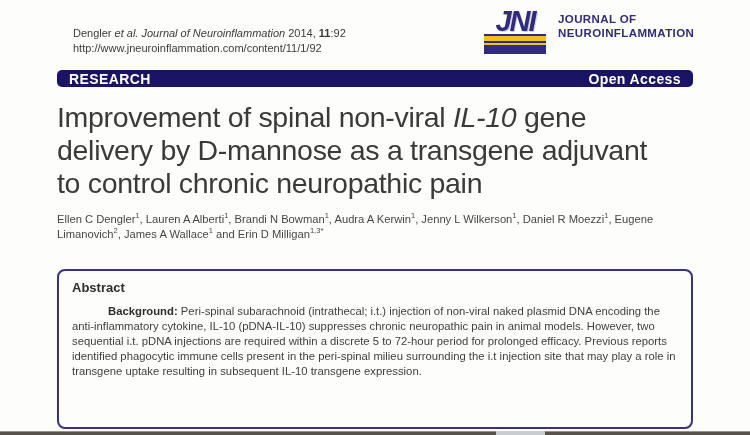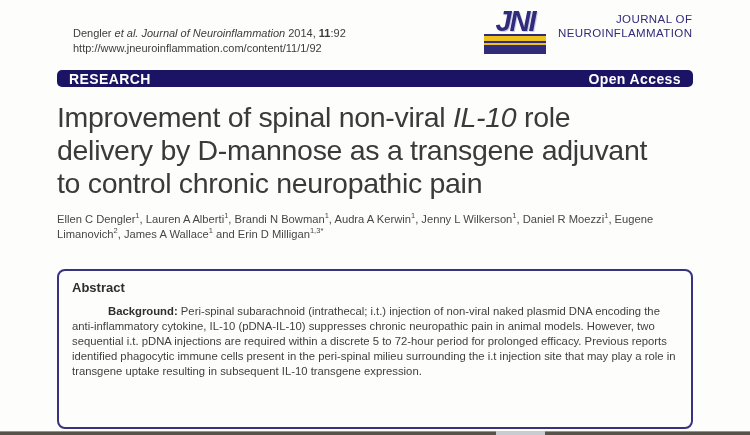--- a/index.html
+++ b/index.html
@@ -34,21 +34,21 @@
     text-shadow:1px 1px 0 #cfcde4;
   }
   .lb{width:100%;}
   .lb1{height:2px;background:var(--logo-navy);}
   .lb2{height:5px;background:var(--gold);}
   .lb3{height:2px;background:var(--logo-navy);}
   .lb4{height:2px;background:var(--gold);}
   .lb5{height:9px;background:var(--logo-navy);}
   .logo-name{
     margin:4px 0 0 12px;font-size:11.5px;line-height:14px;
-    color:var(--logo-navy);letter-spacing:.4px;font-weight:400;text-align:right;
+    color:var(--logo-navy);letter-spacing:.4px;font-weight:700;
   }
 
   
   .banner{
     margin-top:1px;height:17px;background:var(--navy);border-radius:5px;
     display:flex;align-items:center;justify-content:space-between;
     padding:0 12px;color:#fff;font-weight:bold;font-size:14px;letter-spacing:.4px;
   }
 
   
@@ -105,21 +105,21 @@
         </div>
       </div>
     </div>
 
     <div class="banner">
       <span>RESEARCH</span>
       <span>Open Access</span>
     </div>
 
     <h1 class="title">
-      <div class="t-line"><span>Improvement of spinal non-viral </span><i>IL-10</i><span> role</span></div>
+      <div class="t-line"><span>Improvement of spinal non-viral </span><i>IL-10</i><span> gene</span></div>
       <div class="t-line"><span>delivery by D-mannose as a transgene adjuvant</span></div>
       <div class="t-line"><span>to control chronic neuropathic pain</span></div>
     </h1>
 
     <p class="authors"><span>Ellen C Dengler</span><sup>1</sup>, <span>Lauren A Alberti</span><sup>1</sup>, <span>Brandi N Bowman</span><sup>1</sup>, <span>Audra A Kerwin</span><sup>1</sup>, <span>Jenny L Wilkerson</span><sup>1</sup>, <span>Daniel R Moezzi</span><sup>1</sup>, <span>Eugene Limanovich</span><sup>2</sup>, <span>James A Wallace</span><sup>1</sup> and <span>Erin D Milligan</span><sup>1,3*</sup></p>
 
     <div class="abstract">
       <h2>Abstract</h2>
       <p><span class="lbl">Background: </span><span>Peri-spinal subarachnoid (intrathecal; i.t.) injection of non-viral naked plasmid DNA encoding the anti-inflammatory cytokine, IL-10 (pDNA-IL-10) suppresses chronic neuropathic pain in animal models. However, two sequential i.t. pDNA injections are required within a discrete 5 to 72-hour period for prolonged efficacy. Previous reports identified phagocytic immune cells present in the peri-spinal milieu surrounding the i.t injection site that may play a role in transgene uptake resulting in subsequent IL-10 transgene expression.</span></p>
     </div>

